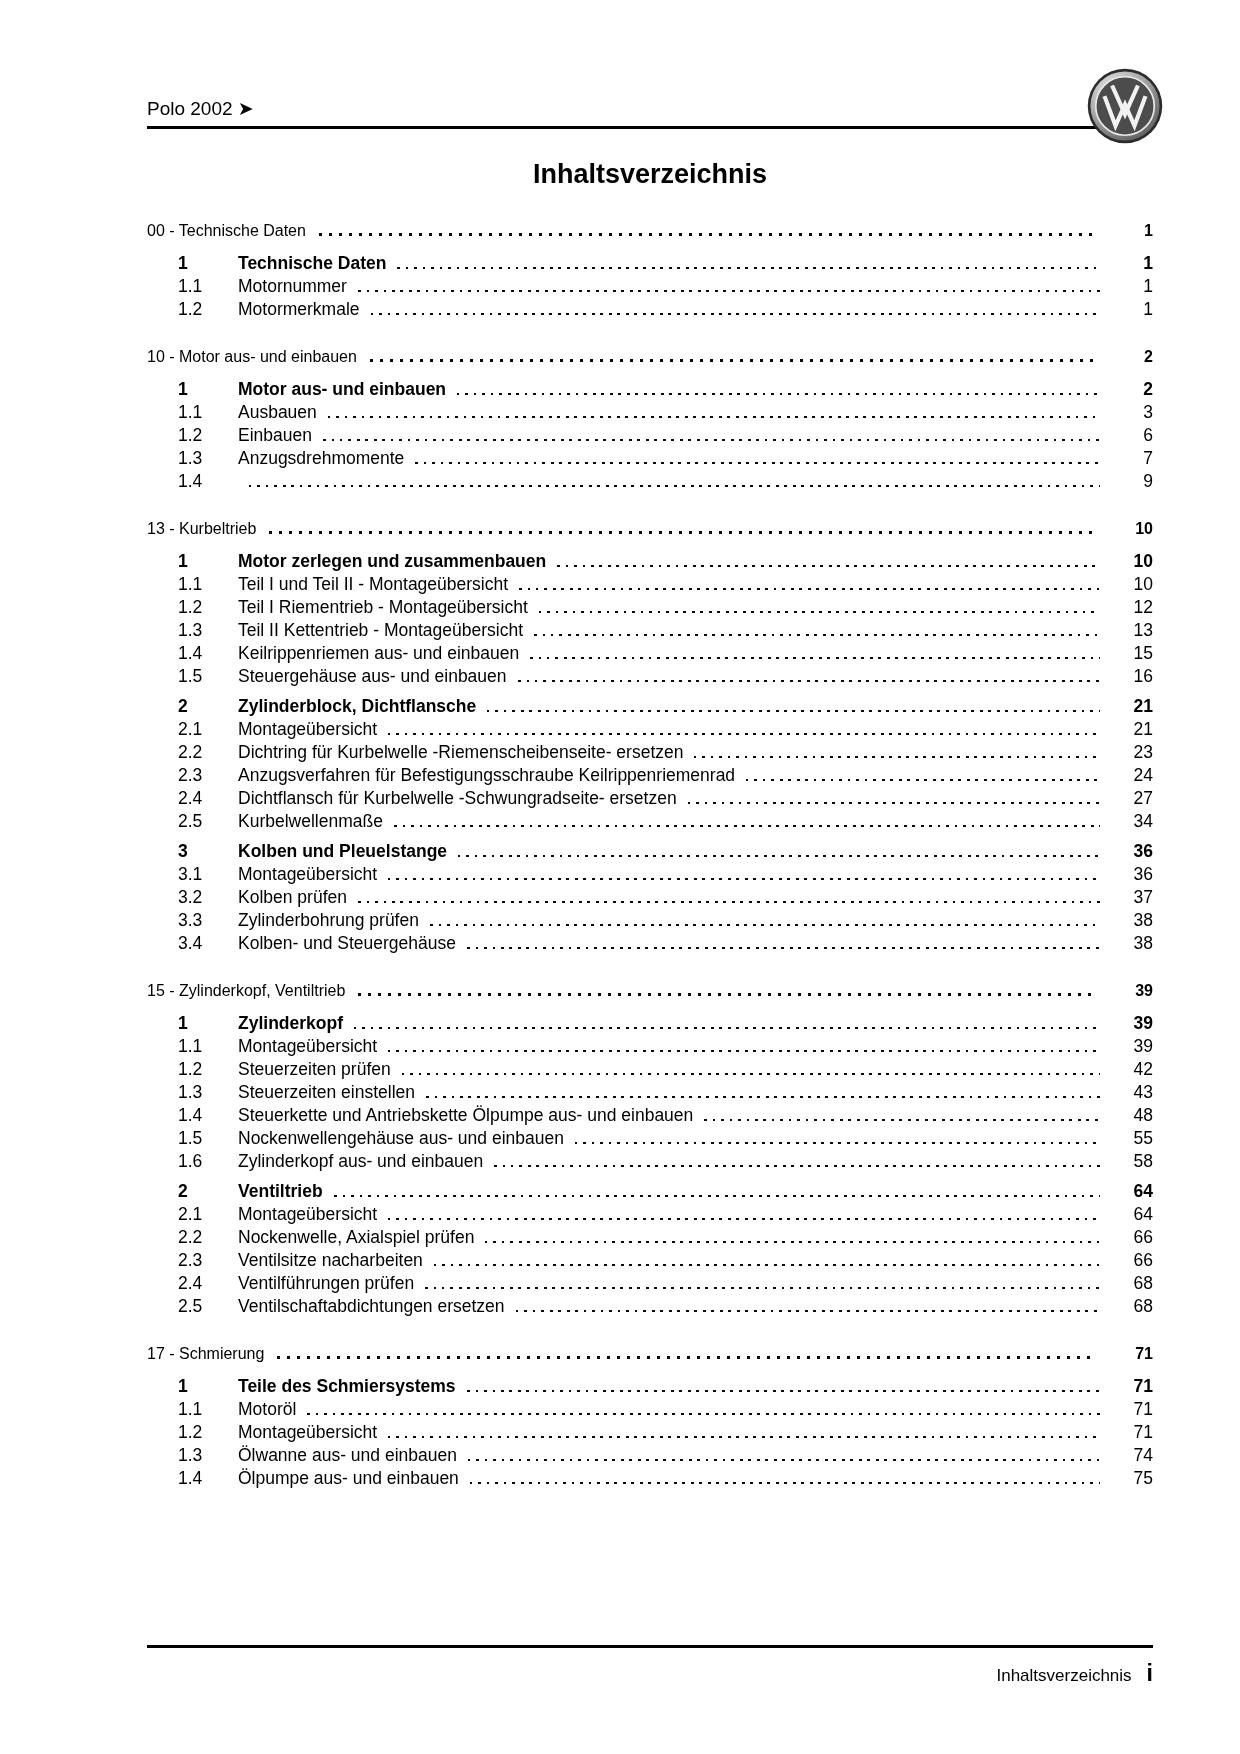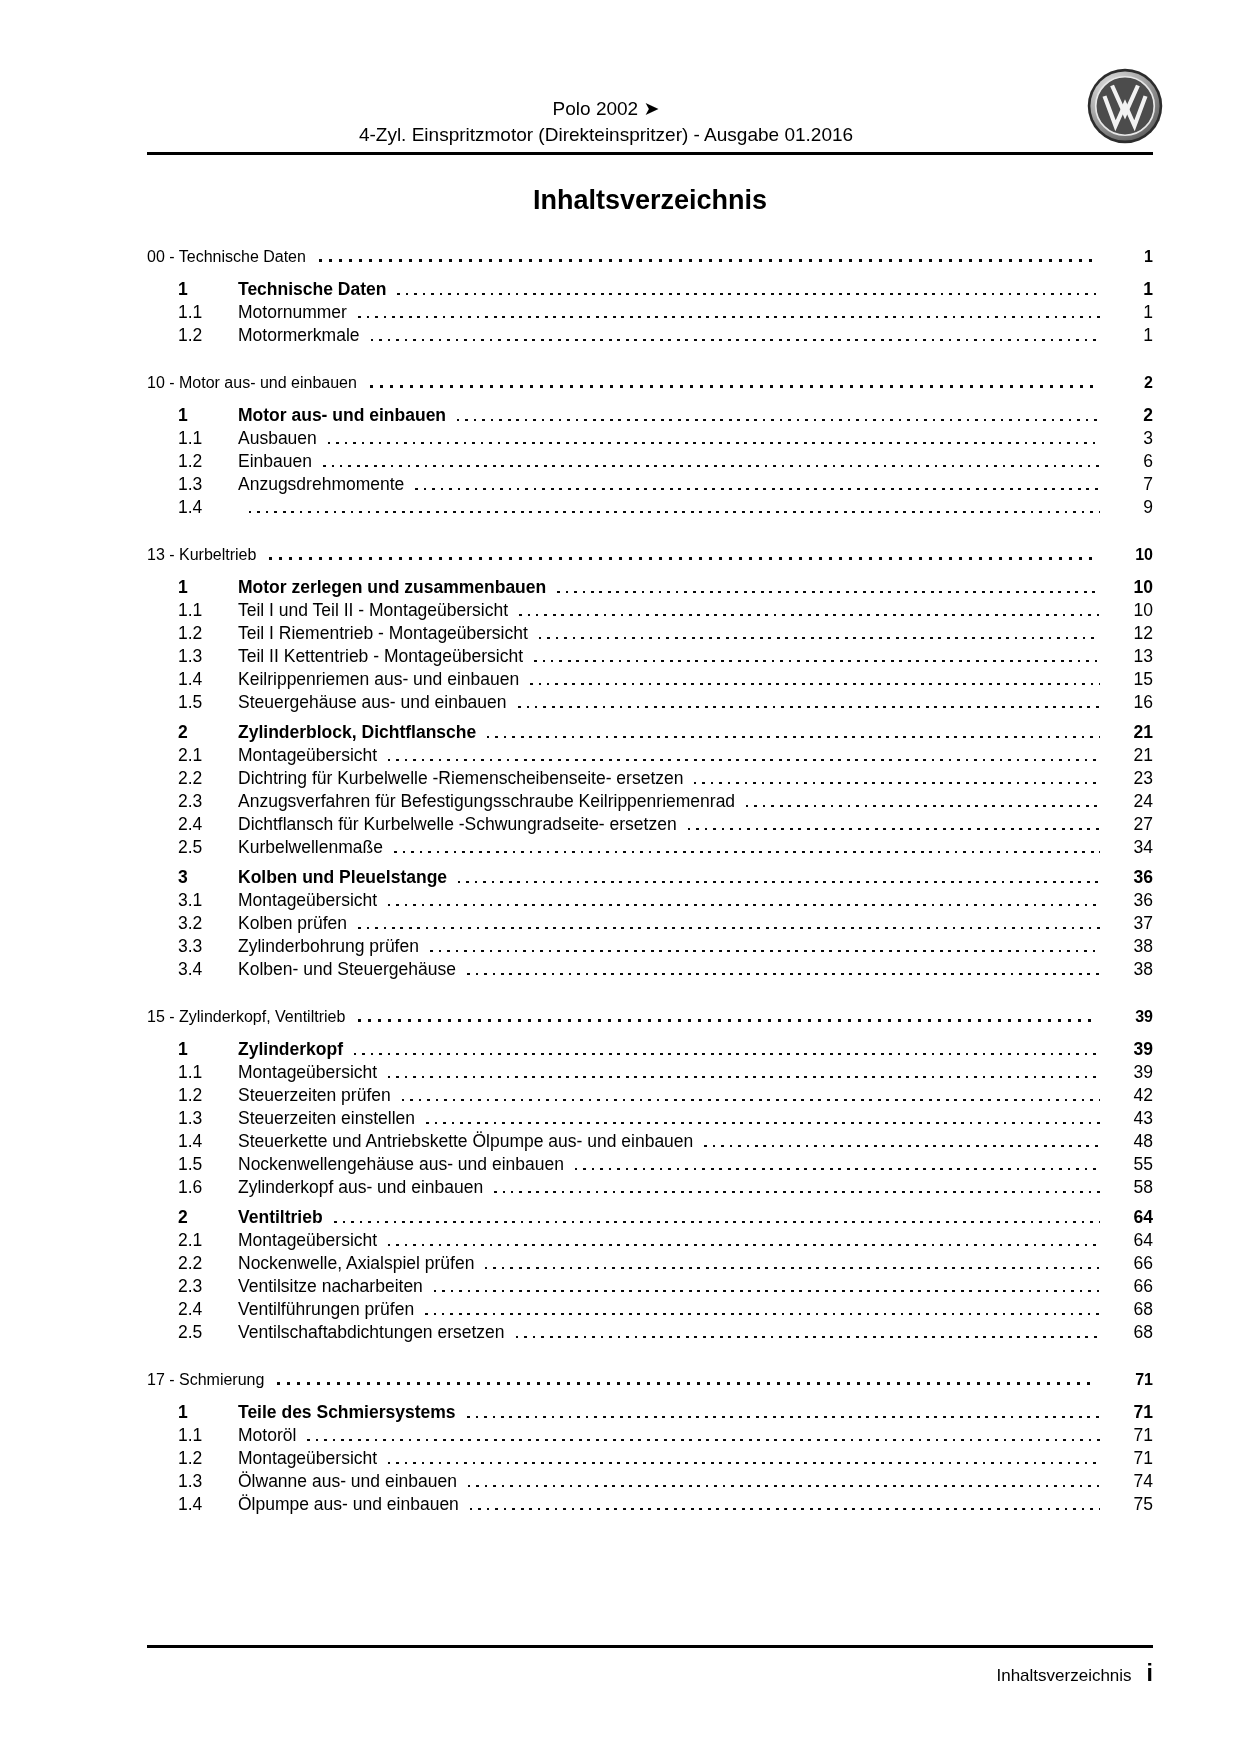--- a/index.html
+++ b/index.html
@@ -15,21 +15,21 @@
   }
   
   .header {
     position: relative;
     margin: 0 87px 0 147px;
     padding-top: 96px;
     padding-bottom: 4px;
     border-bottom: 3px solid #000;
   }
   .header-text {
-    text-align: center;
+    text-align: left;
     padding-right: 88px;
     font-size: 19px;
     line-height: 26px;
   }
   .logo {
     position: absolute;
     right: -10px;
     top: 68px;
     width: 76px;
     height: 76px;
@@ -91,21 +91,20 @@
   .footer-page { font-size: 23px; font-weight: bold; margin-left: 15px; }
 </style>
 </head>
 <body>
 
 <div class="page">
 
   <header class="header">
     <div class="header-text">
       <div>Polo 2002 ➤</div>
-      <div>4-Zyl. Einspritzmotor (Direkteinspritzer) - Ausgabe 01.2016</div>
     </div>
     <div class="logo">
       <svg viewBox="0 0 100 100" width="76" height="76" aria-hidden="true">
         <defs>
           <radialGradient id="vwg" cx="35%" cy="28%" r="80%">
             <stop offset="0%" stop-color="#ededed"></stop>
             <stop offset="55%" stop-color="#a8a8a8"></stop>
             <stop offset="100%" stop-color="#5a5a5a"></stop>
           </radialGradient>
         </defs>

